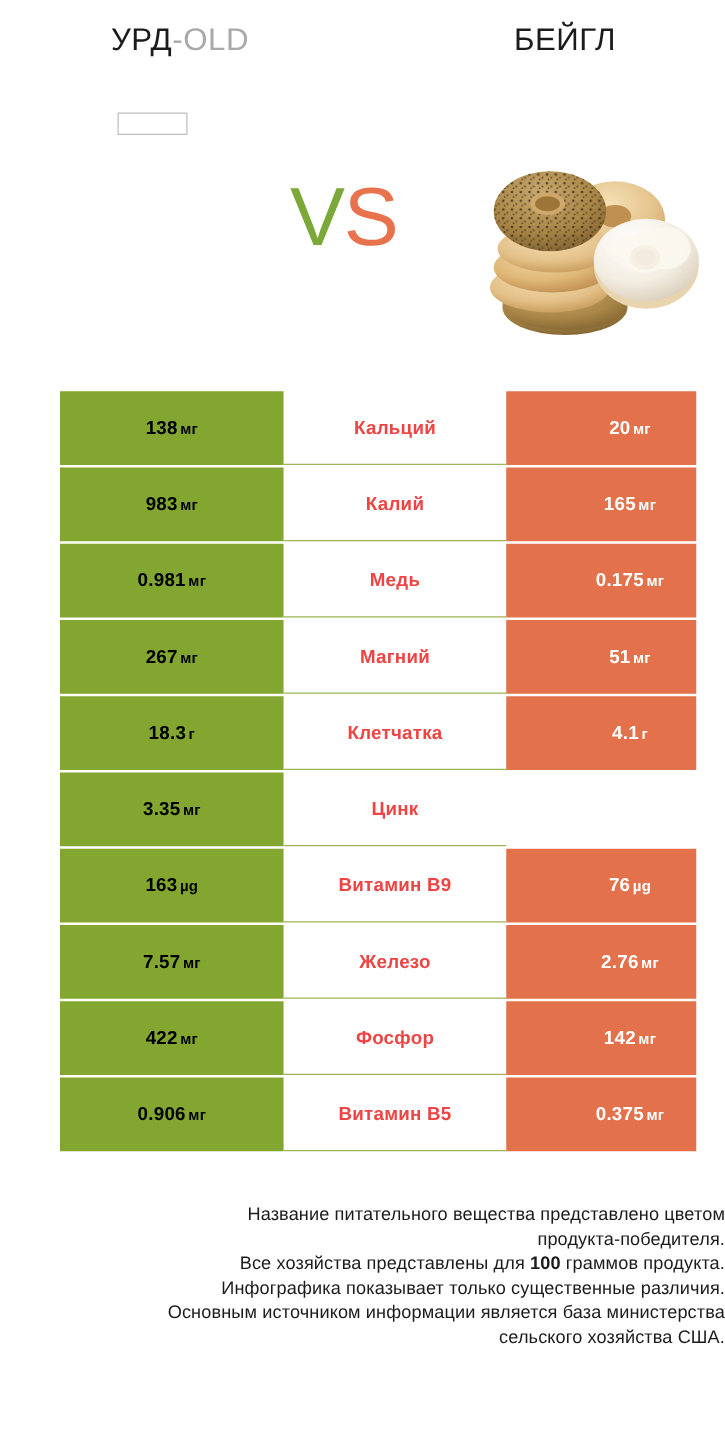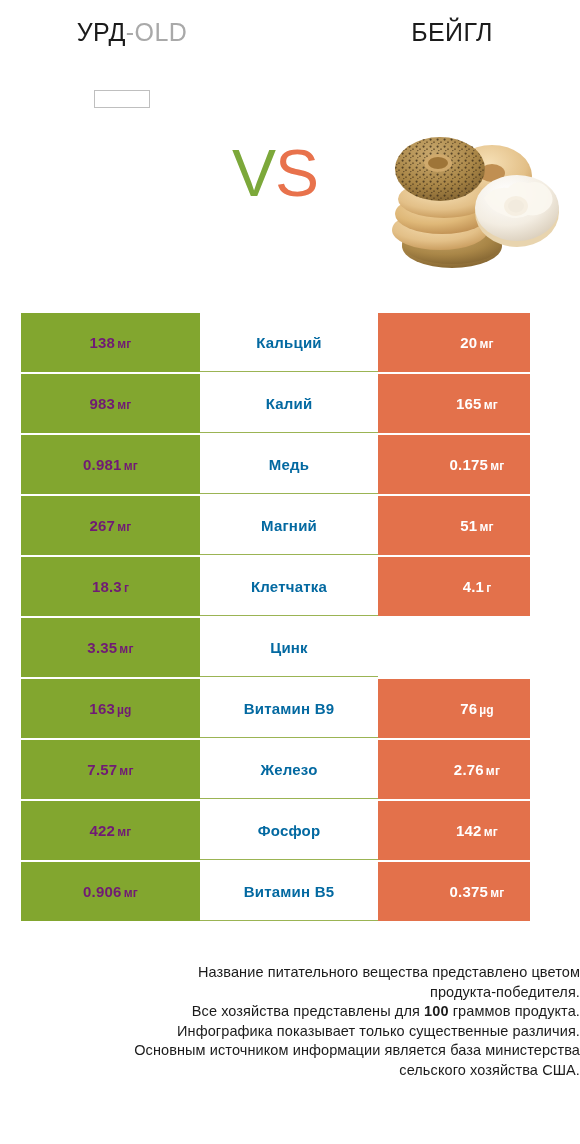--- a/index.html
+++ b/index.html
@@ -24,21 +24,21 @@
   }
   .title {
     position: absolute;
     top: 18px;
     font-size: 25px;
     font-weight: 400;
     letter-spacing: 0.4px;
     color: #1b1b1b;
     white-space: nowrap;
   }
-  .title-left  { left: 4px; width: 256px; text-align: center; }
+  .title-left  { left: 16px; width: 256px; text-align: center; }
   .title-right { left: 324px; width: 256px; text-align: center; }
   .title .suffix { color: #a9a9a9; }
 
   
   .img-placeholder {
     position: absolute;
     left: 94px;
     top: 90px;
     width: 56px;
     height: 18px;
@@ -86,26 +86,27 @@
   .cell {
     display: flex;
     align-items: center;
     justify-content: center;
     box-sizing: border-box;
     height: 100%;
   }
   .cell-left {
     width: 179px;
     background: #82A62F;
-    color: #701a75;
+    color: #000000;
+    margin-left: 27px;
   }
   .cell-mid {
     width: 178px;
     background: #ffffff;
-    color: #0369a1;
+    color: #ef4444;
     border-bottom: 1px solid #9BB454;
   }
   .row:last-child .cell-mid { border-bottom: 1px solid #9BB454; }
   .cell-right {
     width: 152px;
     background: #E3714B;
     color: #ffffff;
     padding-left: 46px;
   }
   .val {

